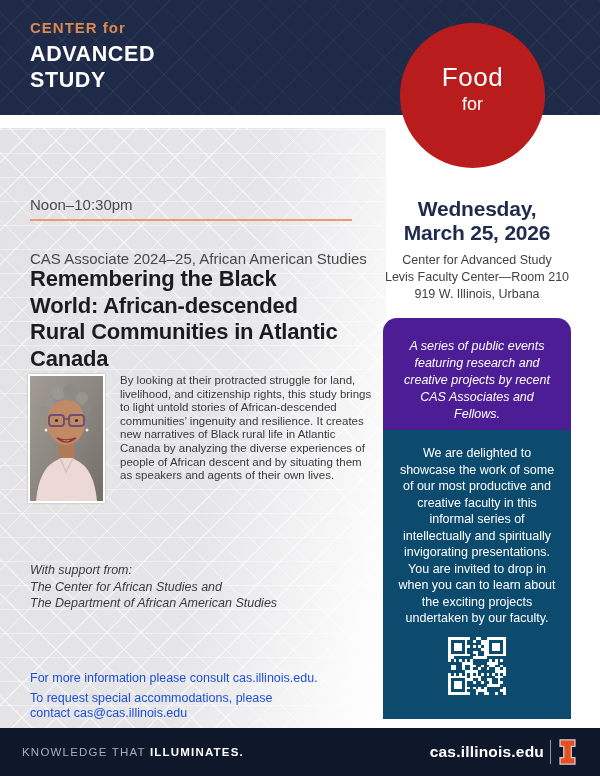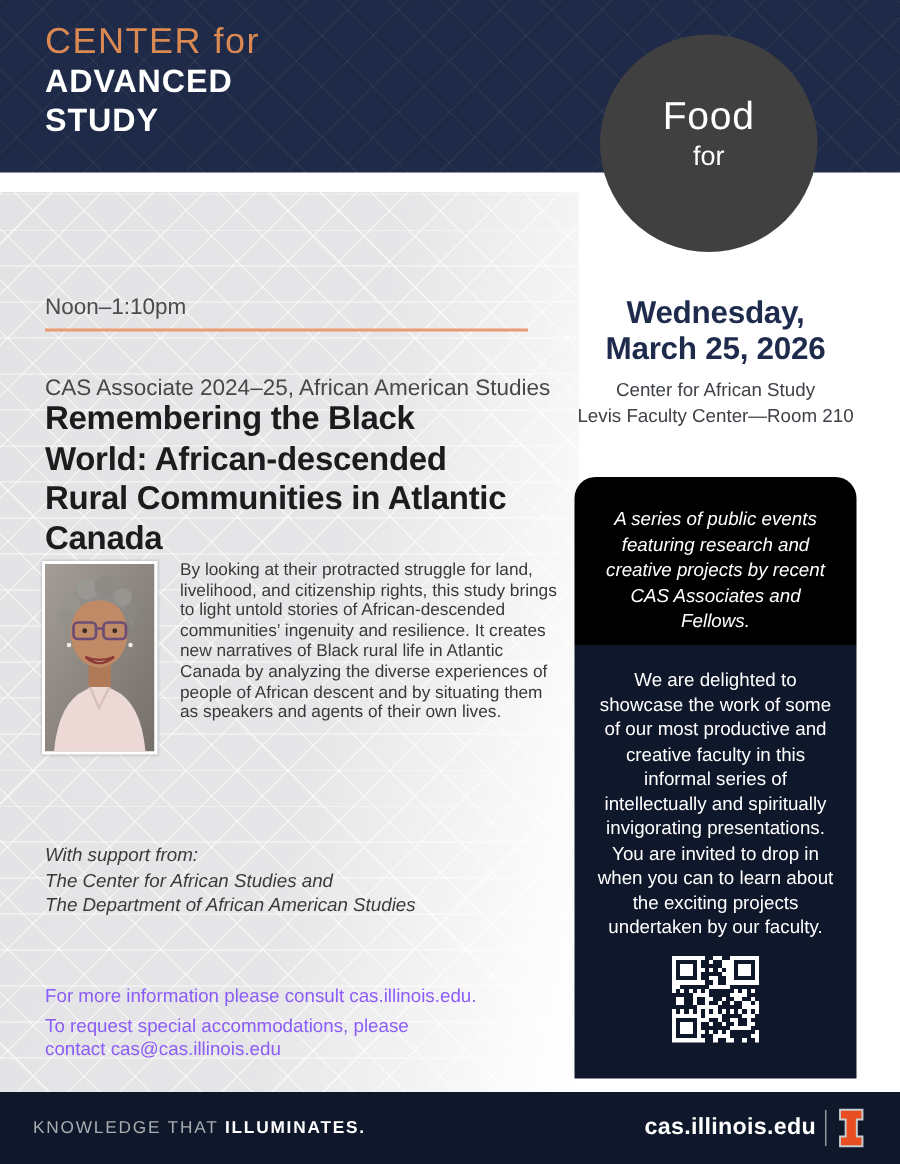--- a/index.html
+++ b/index.html
@@ -5,25 +5,25 @@
   html,body{margin:0;padding:0;background:#ffffff;}
   .page{position:relative;width:600px;height:776px;overflow:hidden;background:#ffffff;
         font-family:"Liberation Sans",sans-serif;}
 
   
   .header-bar{position:absolute;left:0;top:0;width:600px;height:115px;background:#1e2a47;z-index:1;}
   .header-bar::after{content:"";position:absolute;inset:0;
      background:repeating-linear-gradient(45deg,rgba(255,255,255,0.045) 0 1px,transparent 1px 24px),
                 repeating-linear-gradient(135deg,rgba(255,255,255,0.045) 0 1px,transparent 1px 24px);}
   .logo{position:absolute;left:30px;top:15px;z-index:2;line-height:26px;}
-  .logo-accent{color:#db8952;font-size:24px;letter-spacing:1px;font-weight:400;}
+  .logo-accent{color:#db8952;font-size:15px;letter-spacing:1px;font-weight:700;}
   .logo-strong{color:#ffffff;font-size:21.5px;font-weight:bold;letter-spacing:0.6px;}
 
   .badge-circle{position:absolute;left:400px;top:23px;width:145px;height:145px;border-radius:50%;
-     background:#404040;color:#ffffff;display:flex;flex-direction:column;align-items:center;
+     background:#b91c1c;color:#ffffff;display:flex;flex-direction:column;align-items:center;
      justify-content:center;z-index:5;text-align:center;}
   .badge-food{font-size:26px;font-weight:300;letter-spacing:0.5px;}
   .badge-for{font-size:18px;font-weight:300;margin:1px 0 14px 0;}
   .badge-thought{font-size:26px;font-weight:800;letter-spacing:0.2px;}
 
   
   .left-panel{position:absolute;left:0;top:128px;width:386px;height:602px;
      background:linear-gradient(100deg,#e3e3e5 0%,#e6e6e8 55%,#fbfbfc 90%,#ffffff 100%);z-index:0;}
   .left-panel::after{content:"";position:absolute;inset:0;
      background:repeating-linear-gradient(45deg,rgba(255,255,255,0.55) 0 1px,transparent 1px 24px),
@@ -35,32 +35,32 @@
   .rule{left:30px;top:219px;width:322px;height:2px;background:#eb9a74;}
   .speaker{left:30px;top:228px;font-size:17px;font-weight:bold;color:#2d2d2f;letter-spacing:0.2px;}
   .speaker-title{left:30px;top:250px;font-size:15px;color:#48484a;}
   .talk-title{left:30px;top:266px;width:320px;font-size:22px;font-weight:800;color:#1c1c1e;
      line-height:26.5px;letter-spacing:-0.2px;}
   .photo{left:28px;top:374px;width:77px;height:129px;background:#ffffff;padding:2px;box-sizing:border-box;
      box-shadow:0 0 2px rgba(0,0,0,0.25);}
   .photo svg{display:block;width:100%;height:100%;}
   .abstract{left:120px;top:374px;width:256px;font-size:11.5px;line-height:13.6px;color:#39393b;}
   .support{left:30px;top:516px;font-style:italic;font-size:12.5px;line-height:16.5px;color:#3b3b3d;margin-top:46px;}
-  .info{left:30px;top:657px;font-size:12.5px;color:#8b5cf6;}
+  .info{left:30px;top:671px;font-size:12.5px;color:#1d4ed8;}
   .info-line1{margin-bottom:6px;}
   .info-line2{width:272px;line-height:14.5px;}
 
   
   .date{left:383px;top:197px;width:188px;text-align:center;font-size:21px;font-weight:800;
      color:#1f2b4d;line-height:24px;letter-spacing:-0.2px;}
   .venue{left:383px;top:252px;width:188px;text-align:center;font-size:12.5px;color:#3e4247;line-height:17px;}
-  .series-box{left:383px;top:318px;width:188px;height:112px;background:#000000;border-radius:14px 14px 0 0;
+  .series-box{left:383px;top:318px;width:188px;height:112px;background:#4c1d95;border-radius:14px 14px 0 0;
      color:#ffffff;font-style:italic;font-size:12.5px;line-height:17px;text-align:center;
      padding:20px 13px 0 13px;box-sizing:border-box;}
-  .welcome-box{left:383px;top:430px;width:188px;height:289px;background:#0f172a;color:#ffffff;
+  .welcome-box{left:383px;top:430px;width:188px;height:289px;background:#0c4a6e;color:#ffffff;
      font-size:12.5px;line-height:16.5px;text-align:center;padding:15px 11px 0 11px;box-sizing:border-box;}
   .qr{left:448px;top:637px;width:58px;height:58px;z-index:6;}
   .qr svg{display:block;width:100%;height:100%;}
 
   
   .footer{position:absolute;left:0;top:728px;width:600px;height:48px;background:#0f172a;z-index:2;
      display:flex;align-items:center;justify-content:space-between;padding:0 22px;box-sizing:border-box;}
   .tagline{font-size:11.5px;letter-spacing:1.2px;}
   .tagline-light{color:#a9adb1;font-weight:400;}
   .tagline-bold{color:#ffffff;font-weight:bold;}
@@ -80,21 +80,21 @@
     <div class="logo-strong">ADVANCED</div>
     <div class="logo-strong">STUDY</div>
   </div>
   <div class="badge-circle">
     <div class="badge-food">Food</div>
     <div class="badge-for">for</div>
   </div>
 
   <div class="left-panel"></div>
 
-  <div class="abs time">Noon–1:10pm</div>
+  <div class="abs time">Noon–10:30pm</div>
   <div class="abs rule"></div>
   <div class="abs speaker-title">CAS Associate 2024–25, African American Studies</div>
   <div class="abs talk-title">Remembering the Black World: African-descended Rural Communities in Atlantic Canada</div>
 
   <div class="abs photo">
     <svg viewBox="0 0 73 125" preserveAspectRatio="none">
       <defs>
         <linearGradient id="pbg" x1="0" y1="0" x2="1" y2="1">
           <stop offset="0" stop-color="#a39d96"></stop>
           <stop offset="1" stop-color="#756f6a"></stop>
@@ -141,22 +141,23 @@
   <div class="abs info">
     <div class="info-line1">For more information please consult cas.illinois.edu.</div>
     <div class="info-line2">To request special accommodations, please contact cas@cas.illinois.edu</div>
   </div>
 
   <div class="abs date">
     <div>Wednesday,</div>
     <div>March 25, 2026</div>
   </div>
   <div class="abs venue">
-    <div>Center for African Study</div>
+    <div>Center for Advanced Study</div>
     <div>Levis Faculty Center—Room 210</div>
+    <div>919 W. Illinois, Urbana</div>
   </div>
 
   <div class="abs series-box">
     <span>A series of public events featuring research and creative projects by recent CAS Associates and Fellows.</span>
   </div>
 
   <div class="abs welcome-box">
     <span>We are delighted to showcase the work of some of our most productive and creative faculty in this informal series of intellectually and spiritually invigorating presentations. You are invited to drop in when you can to learn about the exciting projects undertaken by our faculty.</span>
   </div>
 

